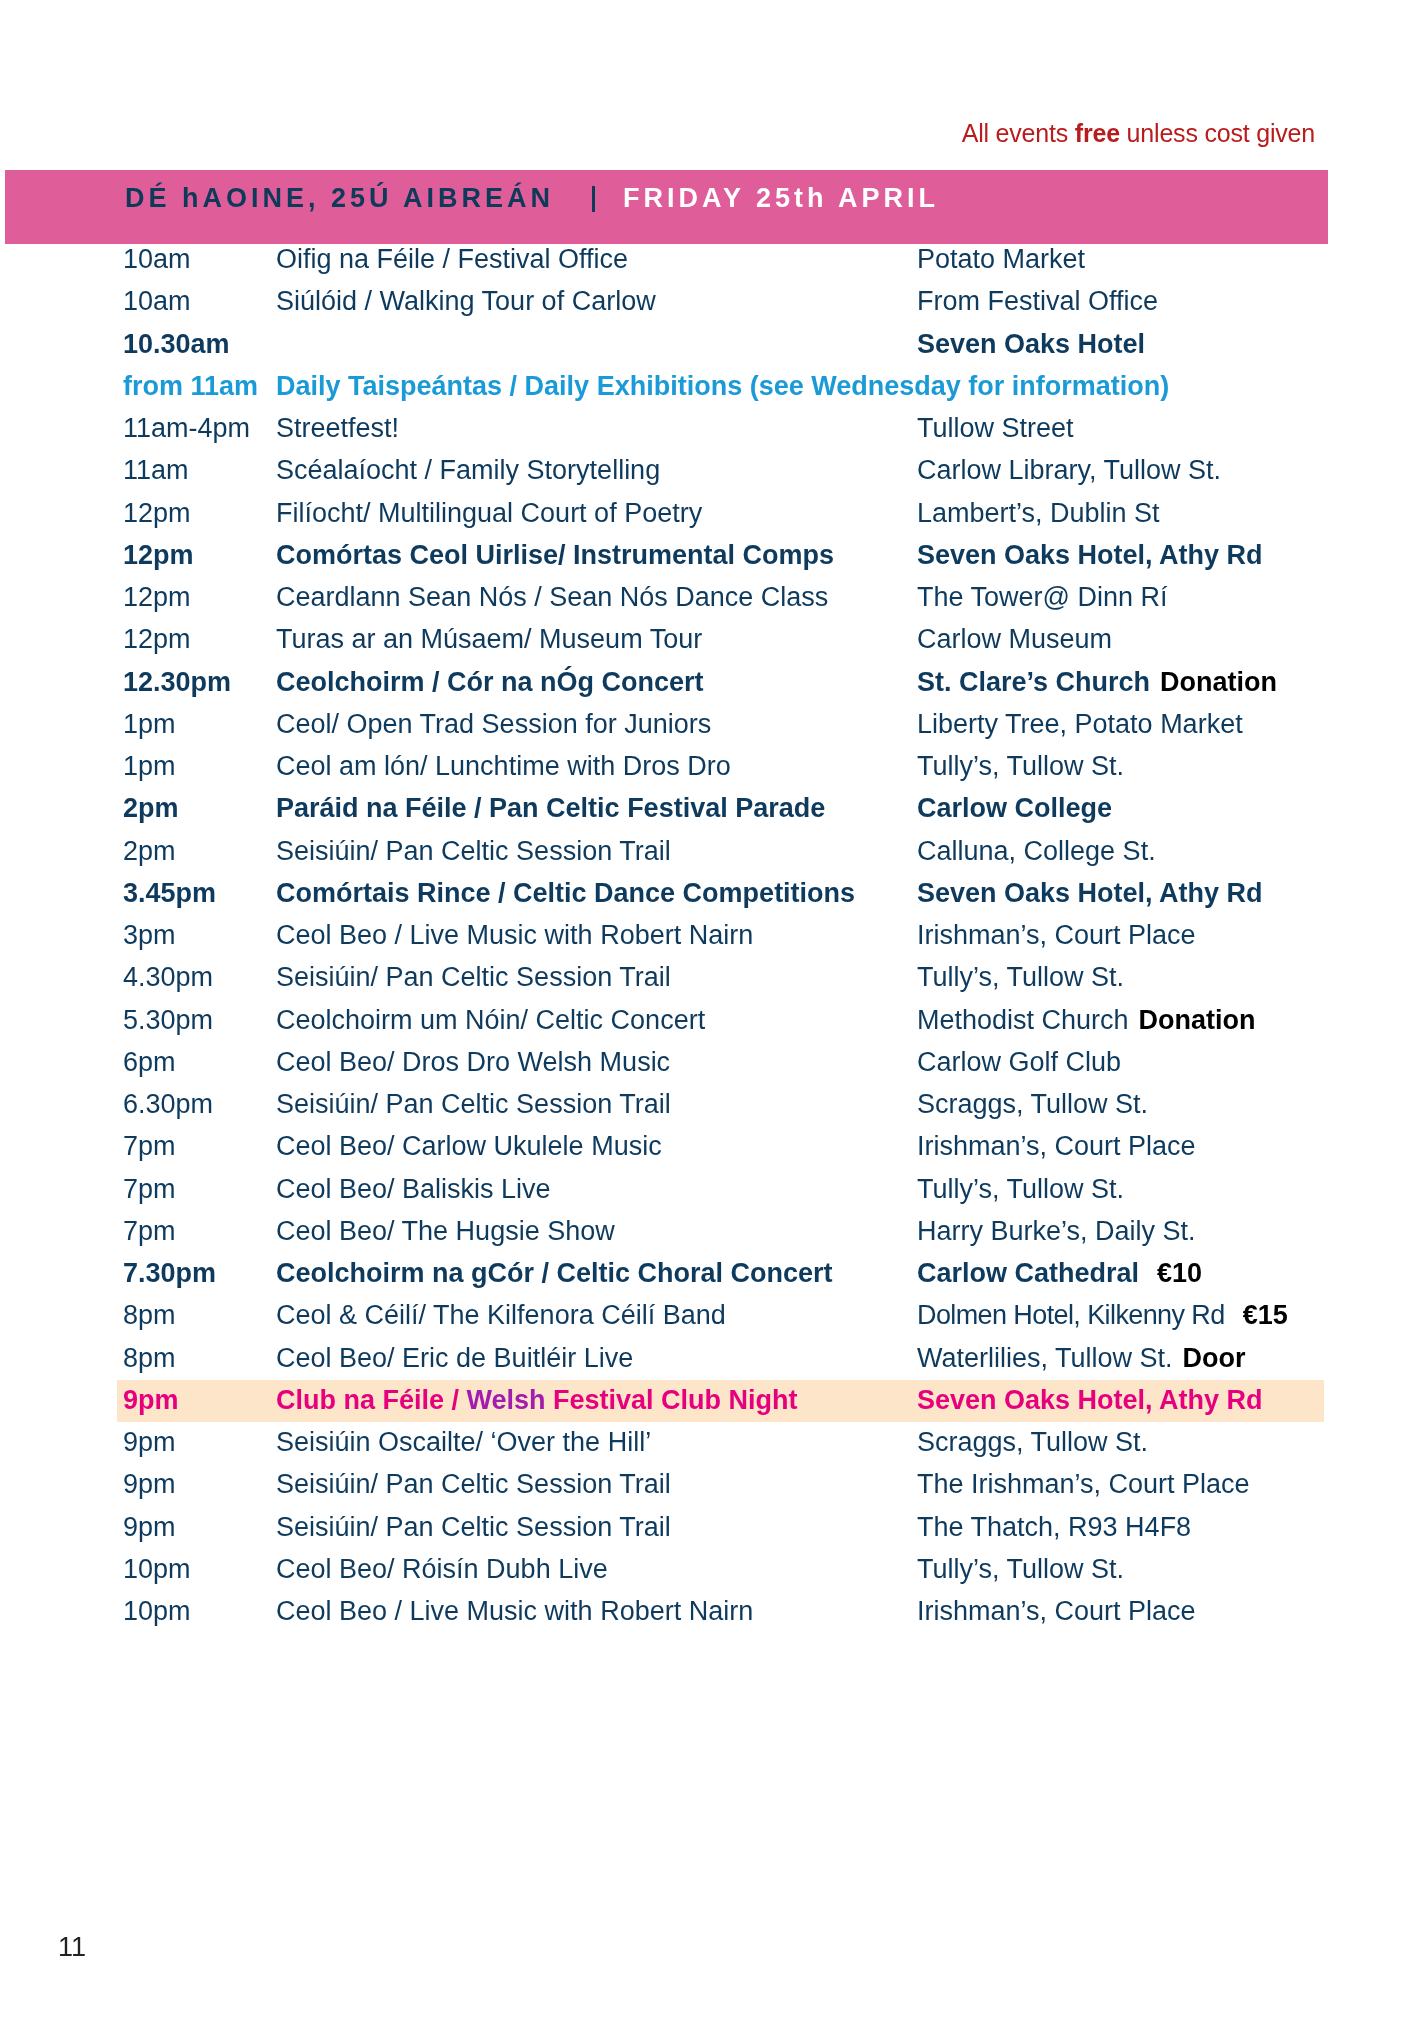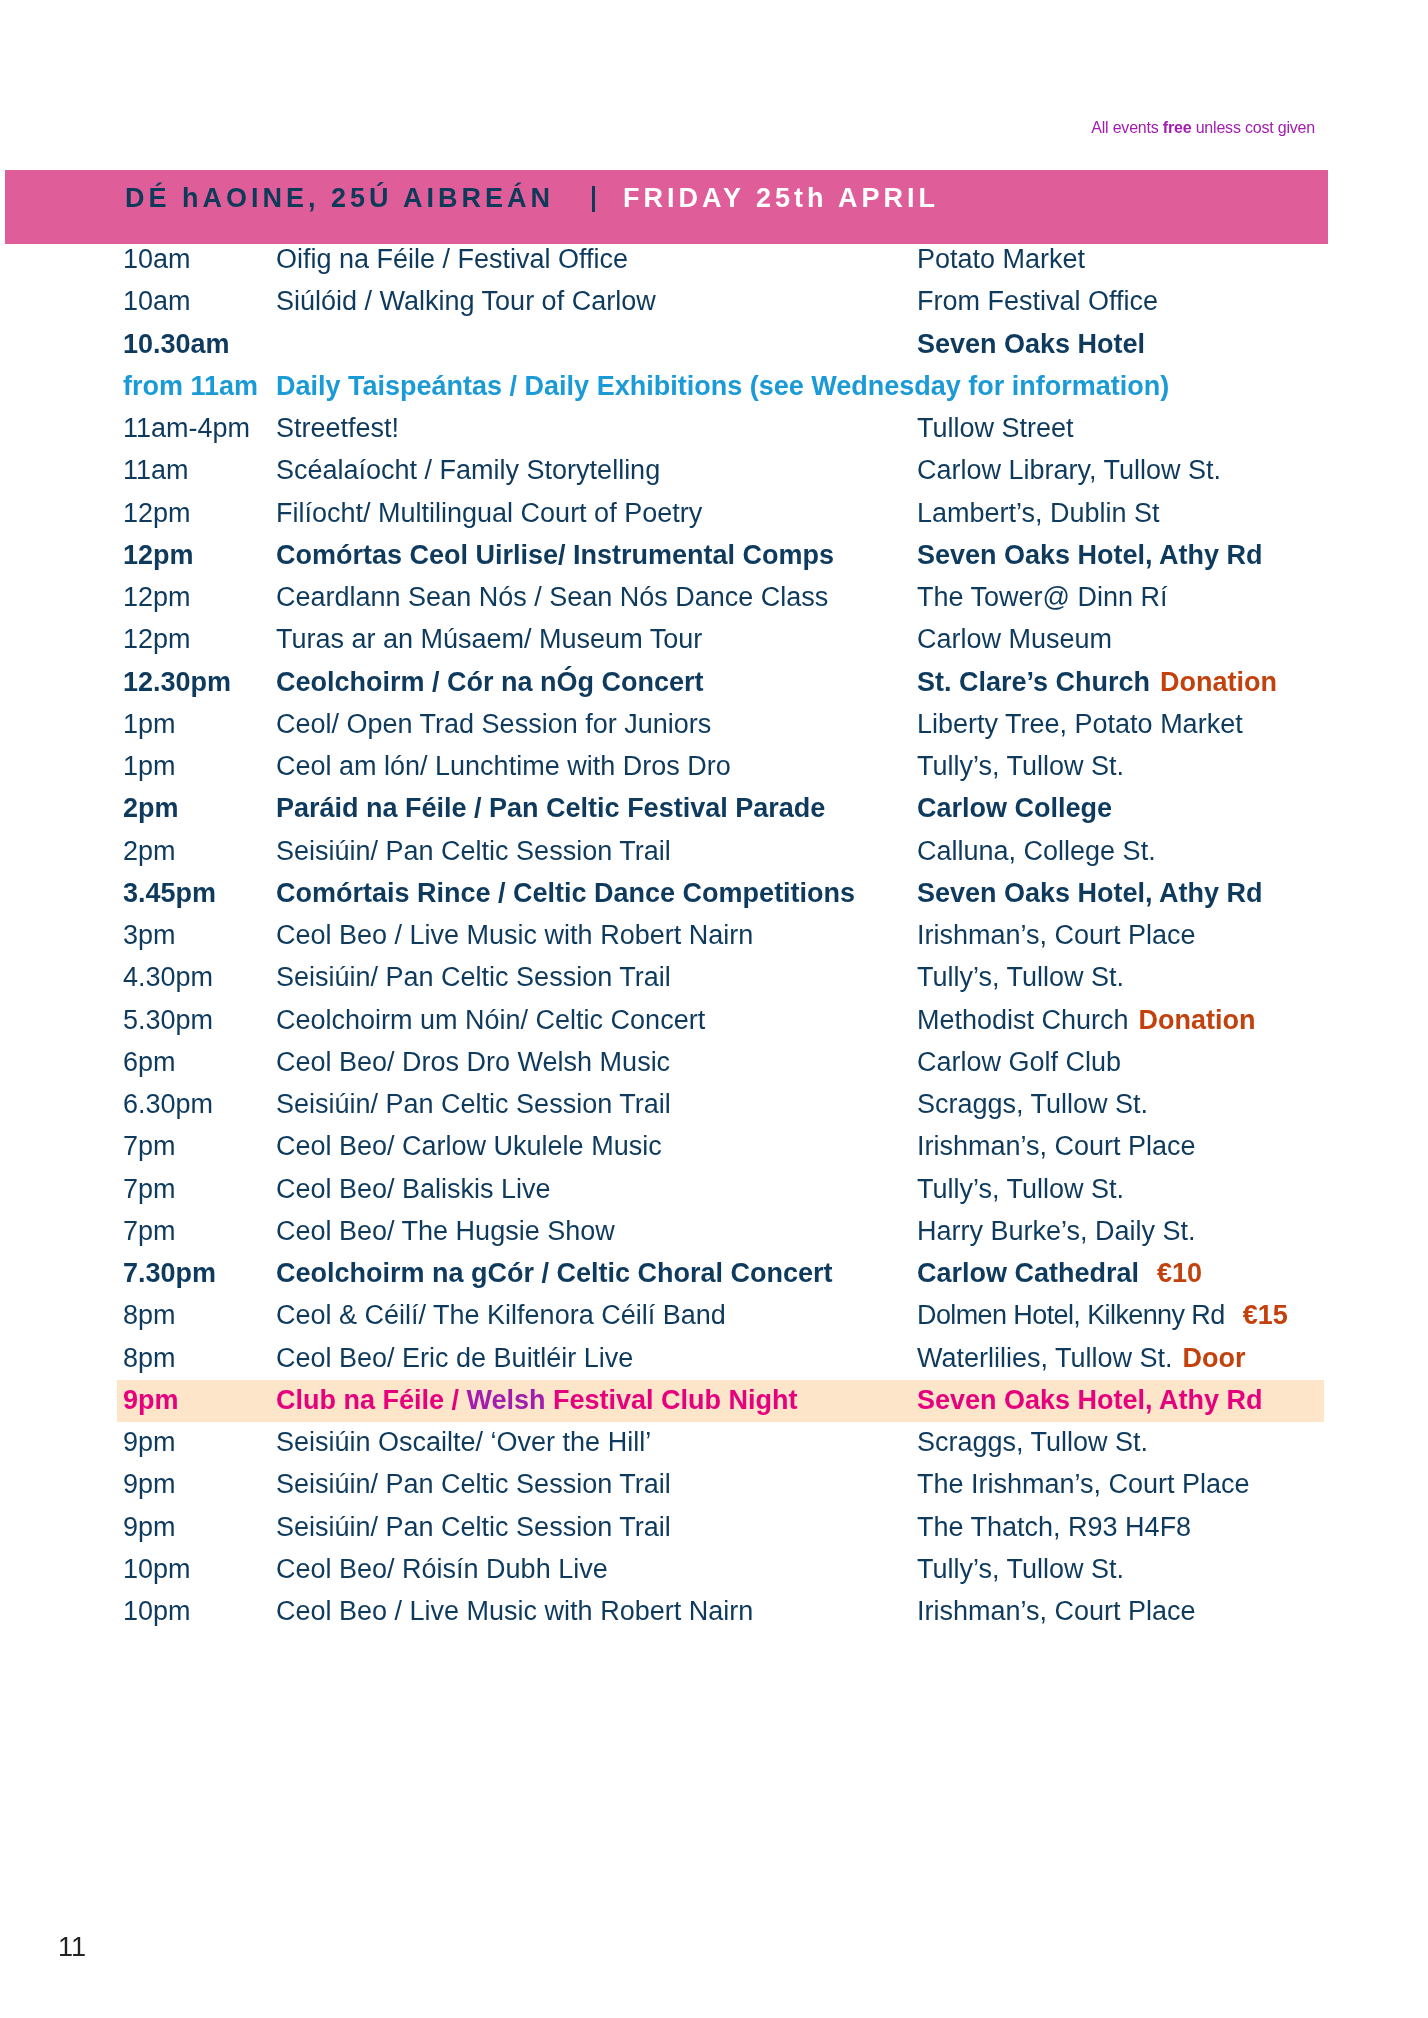--- a/index.html
+++ b/index.html
@@ -3,21 +3,21 @@
   <meta charset="utf-8">
   <style>
     html, body { margin: 0; padding: 0; background: #ffffff; }
     body {
       width: 1428px; height: 2018px; position: relative; overflow: hidden;
       font-family: "Liberation Sans", "DejaVu Sans", sans-serif;
       color: #0E3A5E;
     }
     .note {
       position: absolute; right: 113px; top: 119px;
-      font-size: 16px; color: #a21caf; white-space: nowrap;
+      font-size: 25px; color: #b91c1c; white-space: nowrap;
       letter-spacing: -0.2px;
     }
     .note b { font-weight: 700; }
     .day-bar {
       position: absolute; left: 5px; top: 170px; width: 1323px; height: 74px;
       background: #DF5E99;
     }
     .day-bar .ga, .day-bar .en, .day-bar .sep {
       position: absolute; top: 0; line-height: 57px; font-weight: 700;
       font-size: 27px; letter-spacing: 4px; white-space: nowrap;
@@ -29,21 +29,21 @@
     .day-bar .en { left: 618px; color: #ffffff; }
 
     .schedule { position: absolute; left: 0; top: 238px; width: 1428px; }
     .row {
       position: relative; height: 42.25px; line-height: 42.25px;
       font-size: 27px; white-space: nowrap;
     }
     .row .t { position: absolute; left: 123px; }
     .row .e { position: absolute; left: 276px; }
     .row .v { position: absolute; left: 917px; }
-    .row .c { color: #c2410c; font-weight: 700; margin-left: 10px; }
+    .row .c { color: #000000; font-weight: 700; margin-left: 10px; }
     .row.bold { font-weight: 700; }
     .row.blue { color: #1A9AD6; font-weight: 700; }
     .row.blue .e .extra { font-weight: 700; }
     .row.highlight { color: #E6007E; font-weight: 700; }
     .row.highlight::before {
       content: ""; position: absolute; left: 117px; top: 1px; width: 1207px;
       height: 42px; background: #FCE5C8; z-index: 0;
     }
     .row.highlight span { z-index: 1; }
     .row.highlight .navy { color: #a21caf; }

